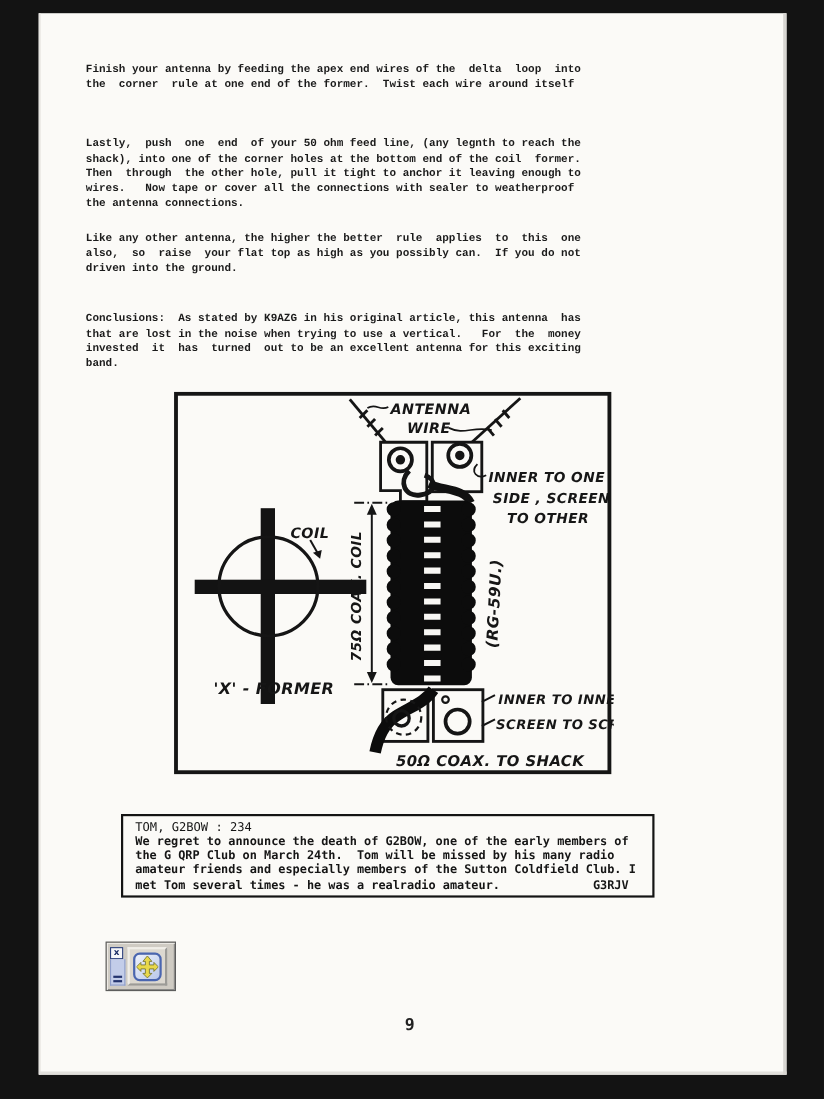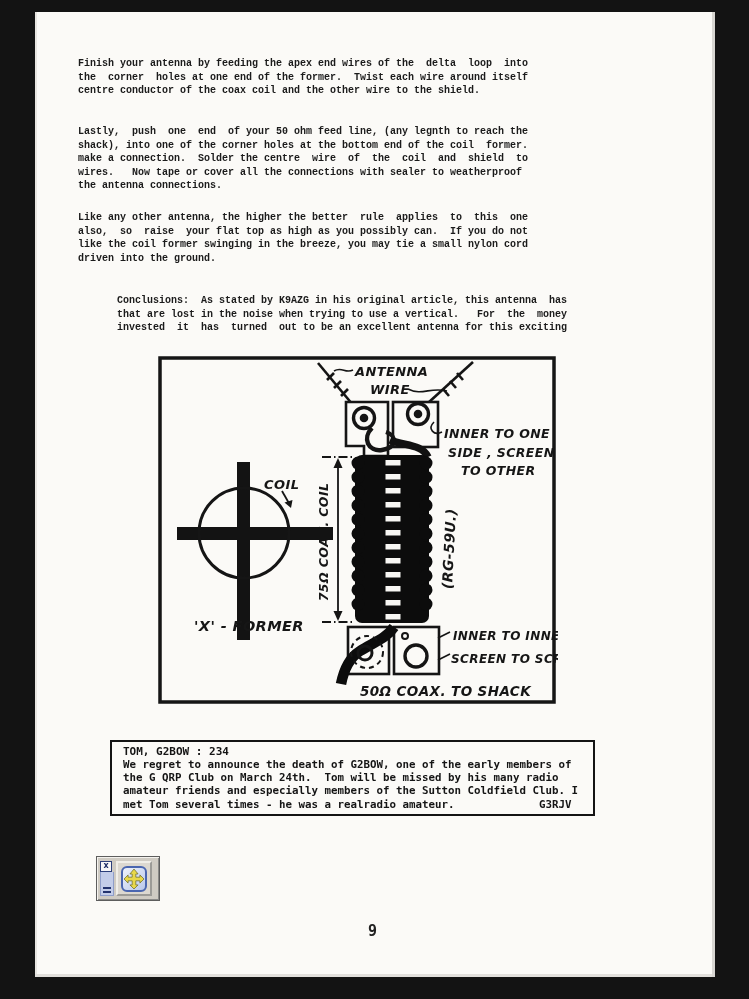--- a/index.html
+++ b/index.html
@@ -5,32 +5,32 @@
   html,body{margin:0;padding:0;}
   body{width:749px;height:999px;background:#131313;overflow:hidden;
        font-family:"DejaVu Sans Mono","Liberation Mono",monospace;}
   .stage{position:relative;width:749px;height:999px;background:#131313;}
   .page{position:absolute;left:35px;top:12px;width:680px;height:965px;
         background:#fbfaf7;
         box-shadow:inset -3px 0 0 #d8d6d2, inset 0 -3px 0 #e2e0dc, inset 2px 0 0 #e8e6e2;}
   .para{position:absolute;left:43px;color:#1b1b1b;font-weight:700;
         font-size:10px;line-height:13.6px;font-family:Liberation Mono, monospace;}
   .tline{white-space:pre;}
-  #p1{top:45px;} #p2{top:113px;} #p3{top:199px;} #p4{top:282px;margin-left:39px;}
+  #p1{top:45px;} #p2{top:113px;} #p3{top:199px;} #p4{top:272px;}
 
   
   .figure{position:absolute;left:123px;top:344px;width:400px;height:352px;}
   .hand{font-family:"DejaVu Sans","Liberation Sans",sans-serif;
         font-style:italic;font-weight:bold;fill:#161616;letter-spacing:.4px;}
 
   
   .obox{position:absolute;left:75px;top:728px;width:485px;height:76px;
         border:2.5px solid #141414;box-sizing:border-box;padding:3px 0 0 11px;
         color:#151515;}
-  .obox .otitle{font-size:11px;font-weight:700;line-height:13px;white-space:pre;}
+  .obox .otitle{font-size:11px;font-weight:400;line-height:13px;white-space:pre;}
   .obox .tline{font-size:10.8px;font-weight:700;line-height:13.2px;}
 
   
   .ole{position:absolute;left:61px;top:844px;width:64px;height:45px;
        background:#cfcbc3;border:1px solid #5d5d5d;box-sizing:border-box;
        box-shadow:inset 1px 1px 0 #f4f2ee, inset -1px -1px 0 #8a8a88;
        display:flex;align-items:center;padding:3px;gap:2px;}
   .ole-strip{width:14px;height:35px;display:flex;flex-direction:column;}
   .ole-x{width:12px;height:11px;background:#f6f6f8;border:1px solid #2c3f7a;
          box-sizing:border-box;font-family:"DejaVu Sans",sans-serif;
@@ -49,40 +49,39 @@
           font-size:15px;font-weight:700;}
 </style>
 </head>
 <body>
 
 <div class="stage">
   <div class="page">
 
     <div class="para" id="p1">
         <div class="tline">Finish your antenna by feeding the apex end wires of the  delta  loop  into</div>
-        <div class="tline">the  corner  holes at one end of the former.  Twist each wire around itself</div>
-        <div class="tline">centre conductor of the coax coil and the other wire to the shield.</div>
+        <div class="tline">the  corner  rule at one end of the former.  Twist each wire around itself</div>
       </div>
     <div class="para" id="p2">
         <div class="tline">Lastly,  push  one  end  of your 50 ohm feed line, (any legnth to reach the</div>
         <div class="tline">shack), into one of the corner holes at the bottom end of the coil  former.</div>
-        <div class="tline">make a connection.  Solder the centre  wire  of  the  coil  and  shield  to</div>
+        <div class="tline">Then  through  the other hole, pull it tight to anchor it leaving enough to</div>
         <div class="tline">wires.   Now tape or cover all the connections with sealer to weatherproof</div>
         <div class="tline">the antenna connections.</div>
       </div>
     <div class="para" id="p3">
         <div class="tline">Like any other antenna, the higher the better  rule  applies  to  this  one</div>
         <div class="tline">also,  so  raise  your flat top as high as you possibly can.  If you do not</div>
-        <div class="tline">like the coil former swinging in the breeze, you may tie a small nylon cord</div>
         <div class="tline">driven into the ground.</div>
       </div>
     <div class="para" id="p4">
         <div class="tline">Conclusions:  As stated by K9AZG in his original article, this antenna  has</div>
         <div class="tline">that are lost in the noise when trying to use a vertical.   For  the  money</div>
         <div class="tline">invested  it  has  turned  out to be an excellent antenna for this exciting</div>
+        <div class="tline">band.</div>
       </div>
 
     <svg class="figure" viewBox="0 0 400 352">
 
       <rect x="2" y="2" width="394" height="344" fill="none" stroke="#151515" stroke-width="3.5"></rect>
 
       <g stroke="#151515" stroke-width="2.6">
         <line x1="160" y1="7" x2="205" y2="61"></line>
         <line x1="315" y1="6" x2="259" y2="57"></line>
         <line x1="169" y1="24" x2="176" y2="17"></line>

